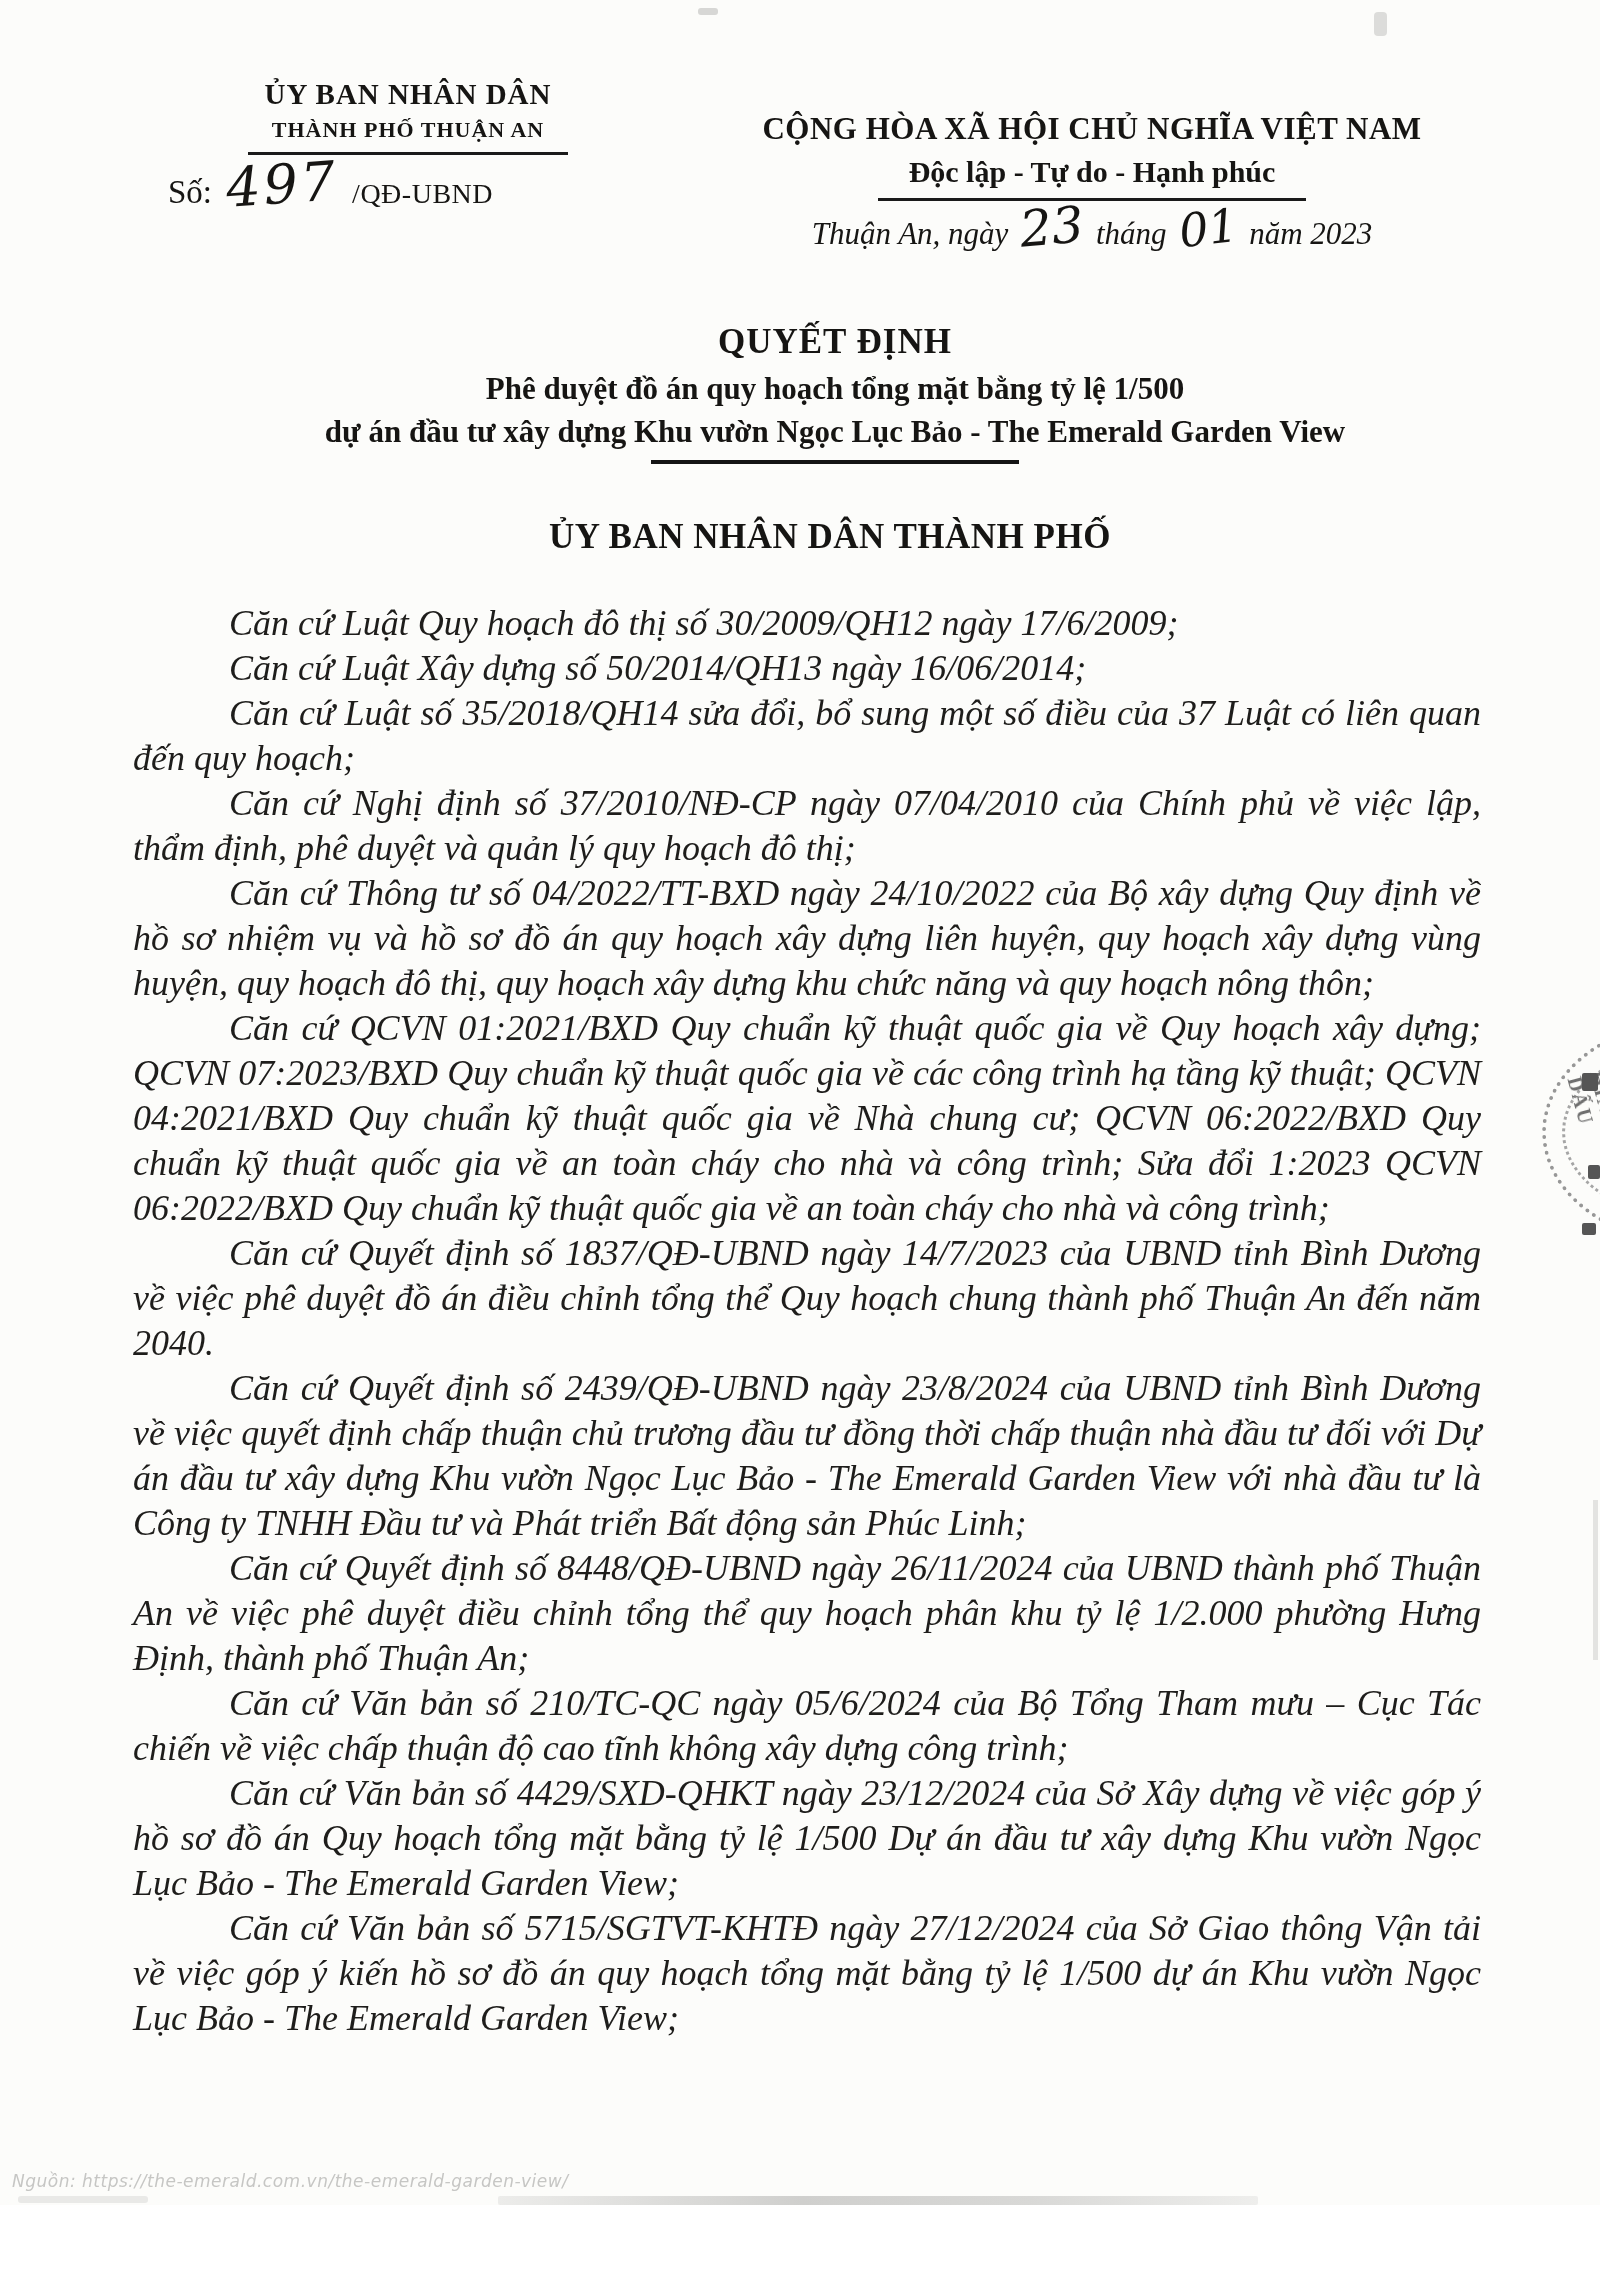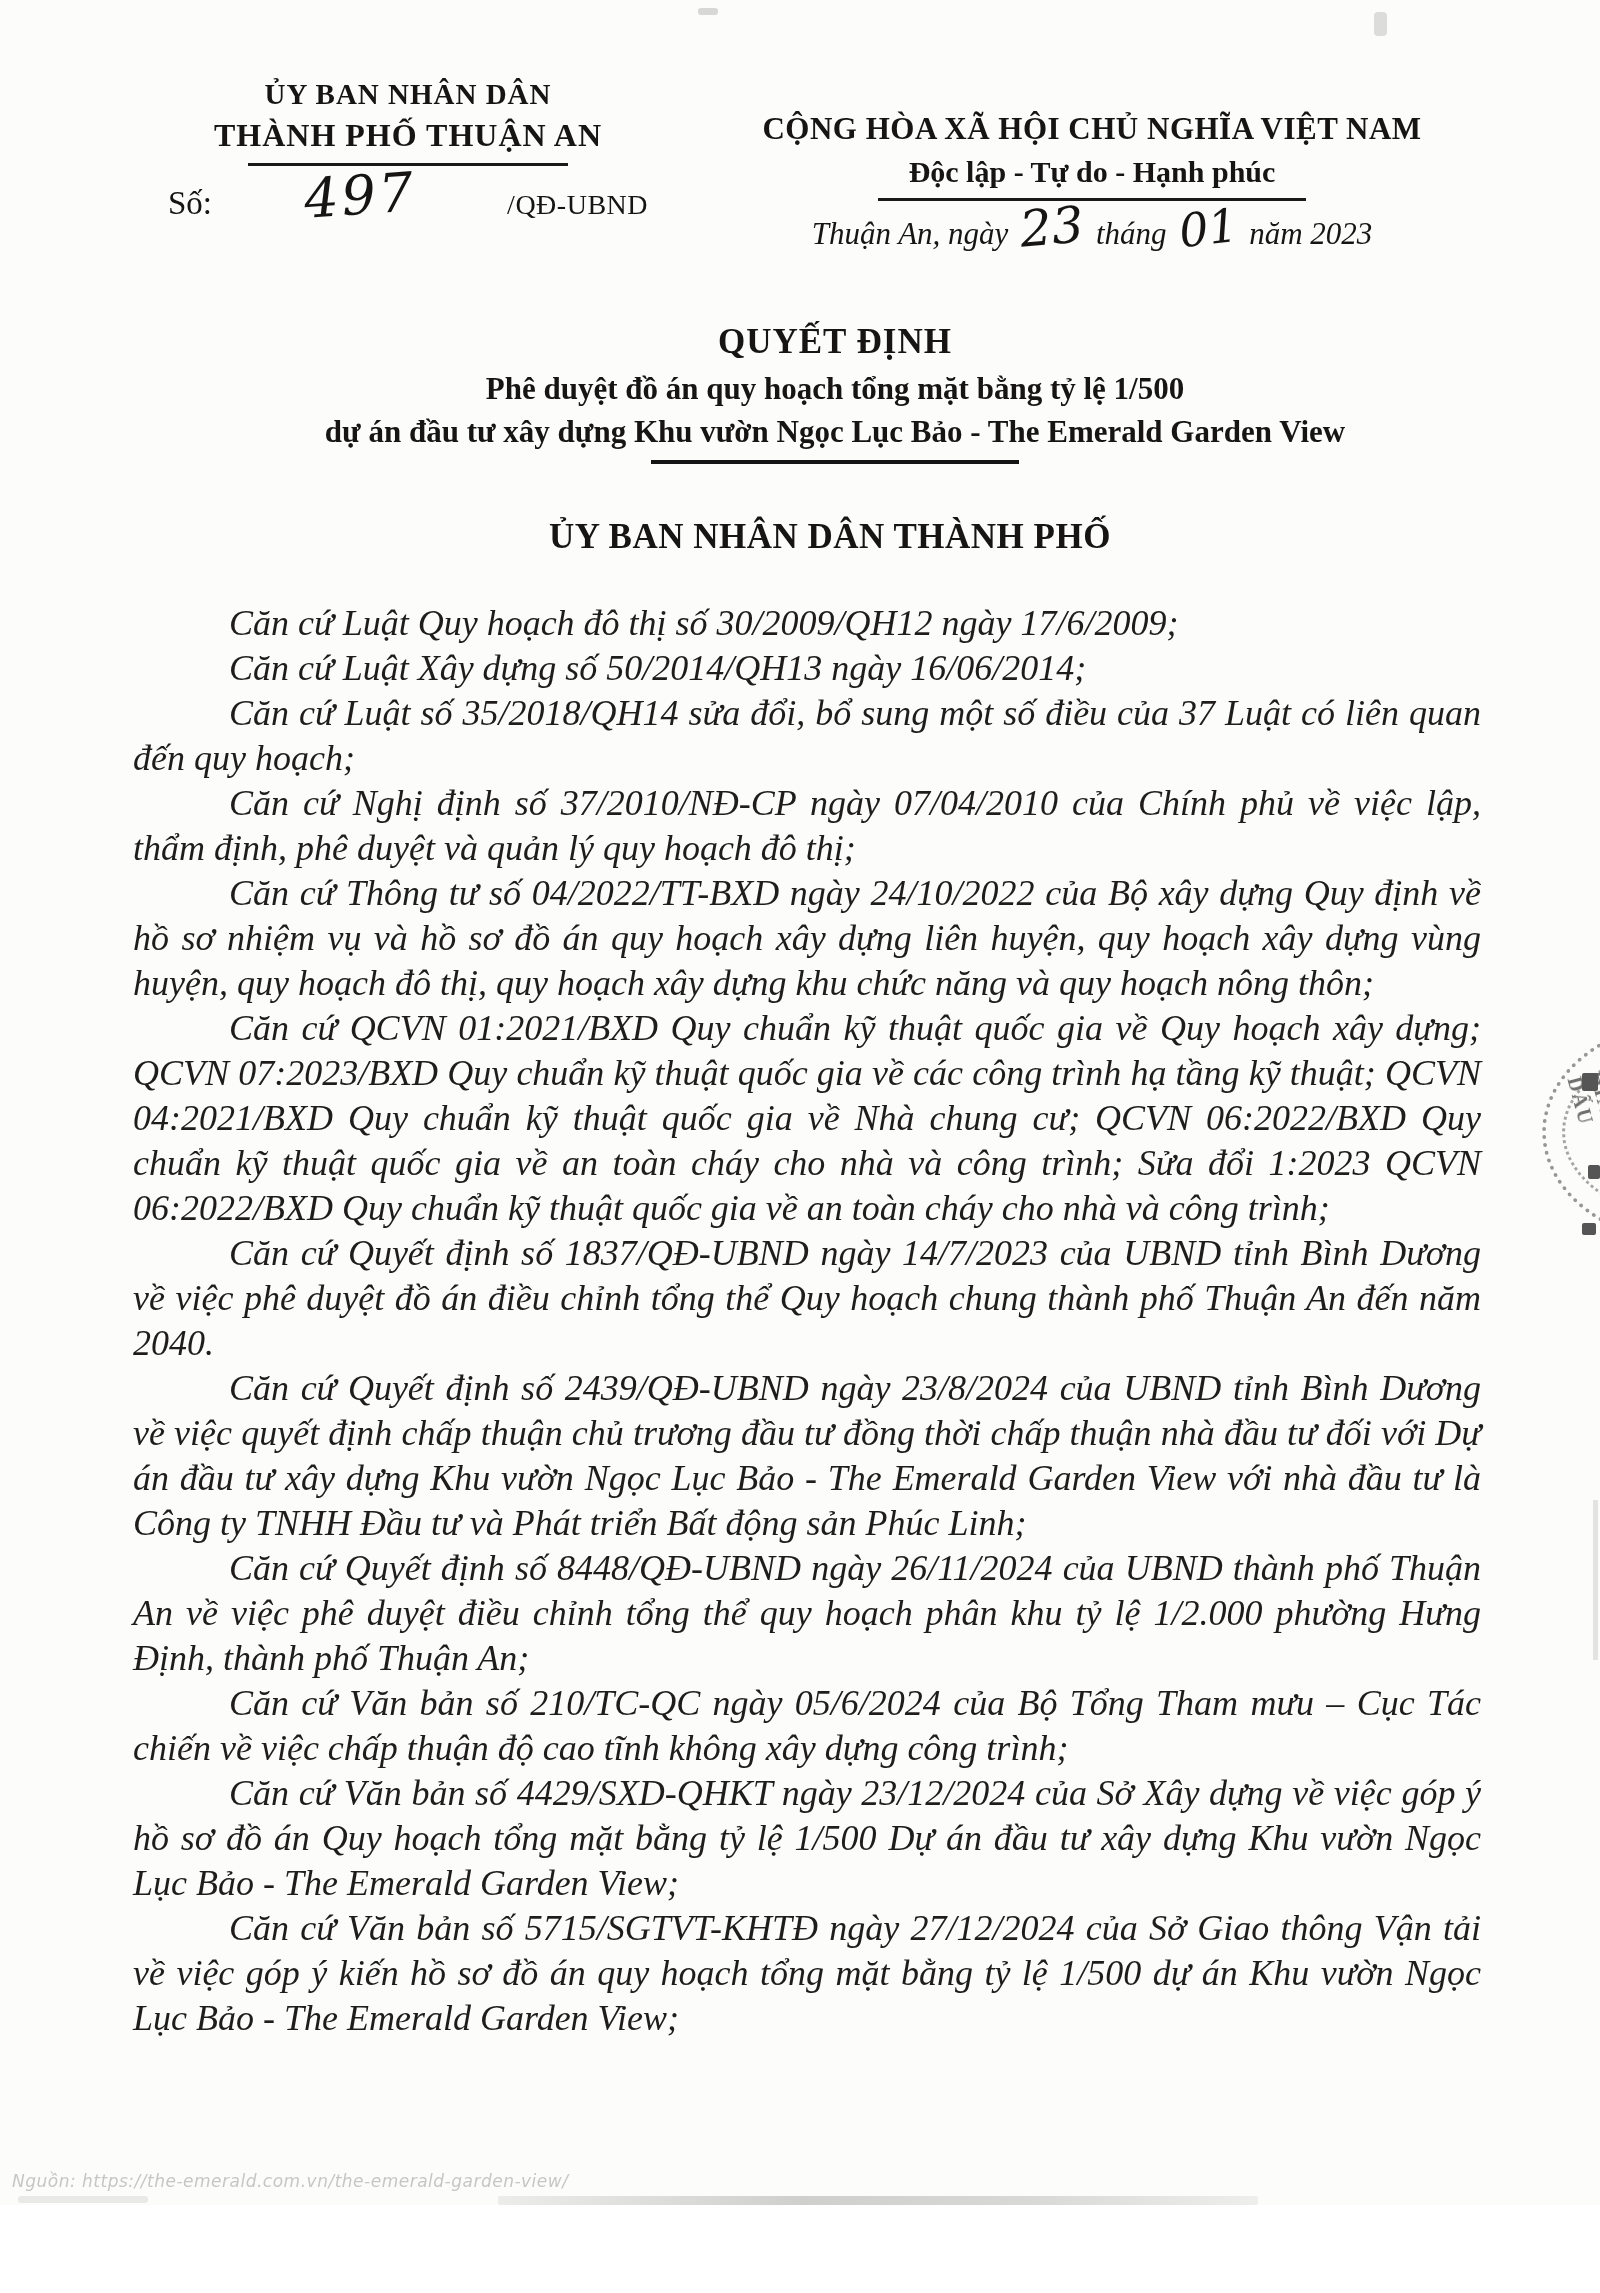--- a/index.html
+++ b/index.html
@@ -13,25 +13,25 @@
     font-family: "Liberation Serif", "DejaVu Serif", serif;
     color: #161513;
   }
   
   .header-left {
     position: absolute;
     top: 78px; left: 168px; width: 480px;
     text-align: center;
   }
   .header-left .org1 { font-size: 29px; font-weight: 700; letter-spacing: 1px; white-space: nowrap; }
-  .header-left .org2 { font-size: 32px; font-weight: 700; letter-spacing: 1px; margin-top: 6px; white-space: nowrap; }
+  .header-left .org2 { font-size: 22px; font-weight: 700; letter-spacing: 1px; margin-top: 6px; white-space: nowrap; }
   .header-left .rule { width: 320px; height: 3px; background: #1a1a1a; margin: 9px auto 0; }
   .number-line {
     margin-top: 10px;
-    display: flex; align-items: baseline; justify-content: space-between; 
+    display: flex; align-items: baseline; justify-content: flex-start; gap: 14px;
     font-size: 33px;
   }
   .hw {
     font-family: "DejaVu Serif", serif;
     font-style: italic;
     display: inline-block;
   }
   .hw-number { font-size: 54px; letter-spacing: 3px; transform: rotate(-4deg); line-height: 40px; }
   .number-suffix { font-size: 28px; letter-spacing: 0.5px; }
 

